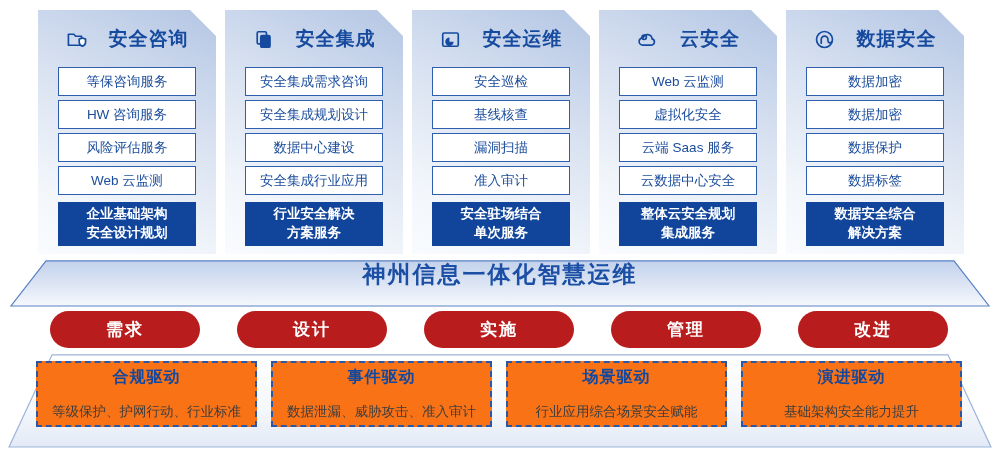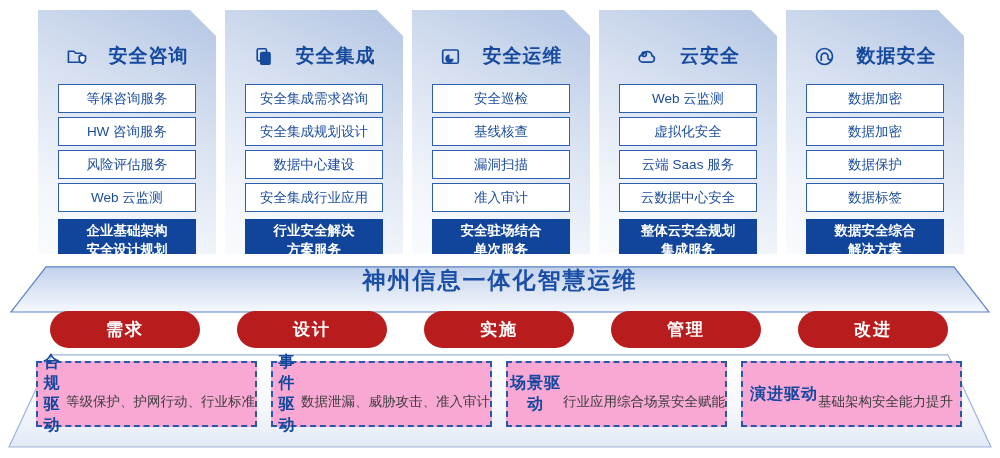--- a/index.html
+++ b/index.html
@@ -10,57 +10,57 @@
   }
   .stage{position:absolute;inset:0;}
 
   
   .panels{position:absolute;left:38px;top:10px;width:928px;display:flex;gap:9px;}
   .panel{
     width:178px;height:244px;
     background:linear-gradient(205deg,#b4c6e4 0%,#d9e2f1 42%,#f2f6fb 78%,#f9fbfe 100%);
     clip-path:polygon(0 0,calc(100% - 26px) 0,100% 26px,100% 100%,0 100%);
   }
-  .panel-header{display:flex;align-items:center;justify-content:center;gap:22px;padding-top:30px;height:32px;}
+  .panel-header{display:flex;align-items:center;justify-content:center;gap:22px;padding-top:13px;height:32px;}
   .panel-title{font-size:19px;font-weight:bold;color:#164a9e;letter-spacing:1px;}
   .panel-items{margin-top:12px;}
   .panel-item{
     width:136px;height:27px;margin:0 auto 4px;background:#ffffff;
     border:1px solid #2e5fae;color:#1a4c9c;font-size:13.5px;
     display:flex;align-items:center;justify-content:center;white-space:nowrap;
   }
   .panel-highlight{
     width:138px;min-height:44px;margin:7px auto 0;background:#10459b;
     color:#ffffff;font-weight:bold;font-size:13.5px;line-height:1.4;
     display:flex;flex-direction:column;justify-content:center;text-align:center;
   }
   .icon svg{display:block;}
 
   
-  .banner{position:absolute;left:0;top:266px;width:1000px;height:29px;border-radius:10px;}
+  .banner{position:absolute;left:0;top:260px;width:1000px;height:29px;border-radius:10px;}
   .banner svg{position:absolute;inset:0;}
   .banner-title{
     position:absolute;inset:0;display:flex;align-items:center;justify-content:center;
     font-size:23px;font-weight:bold;color:#1b4fa5;letter-spacing:2px;
   }
 
   
   .pills{position:absolute;left:50px;top:311px;width:898px;display:flex;justify-content:space-between;}
   .pill{
     width:150px;height:37px;border-radius:19px;background:#b91c1c;
     color:#ffffff;font-size:17px;font-weight:bold;letter-spacing:2px;
     display:flex;align-items:center;justify-content:center;
   }
 
   
   .base{position:absolute;left:0;top:354px;width:1000px;height:94px;}
   .drivers{position:absolute;left:36px;top:361px;width:926px;display:flex;gap:14px;}
   .driver{
-    flex:1;height:62px;background:#f9a8d4;border:2px dashed #2b57a7;
-    display:flex;flex-direction:row;align-items:center;justify-content:center;text-align:center;
+    flex:1;height:62px;background:#f97316;border:2px dashed #2b57a7;
+    display:flex;flex-direction:column;align-items:center;justify-content:center;text-align:center;
   }
   .driver-title{font-size:16px;font-weight:bold;color:#14489e;letter-spacing:1px;}
   .driver-desc{font-size:13.5px;color:#3d3d3d;margin-top:15px;white-space:nowrap;}
 </style>
 </head>
 <body>
 
 <div class="stage">
 
   <div class="panels">

